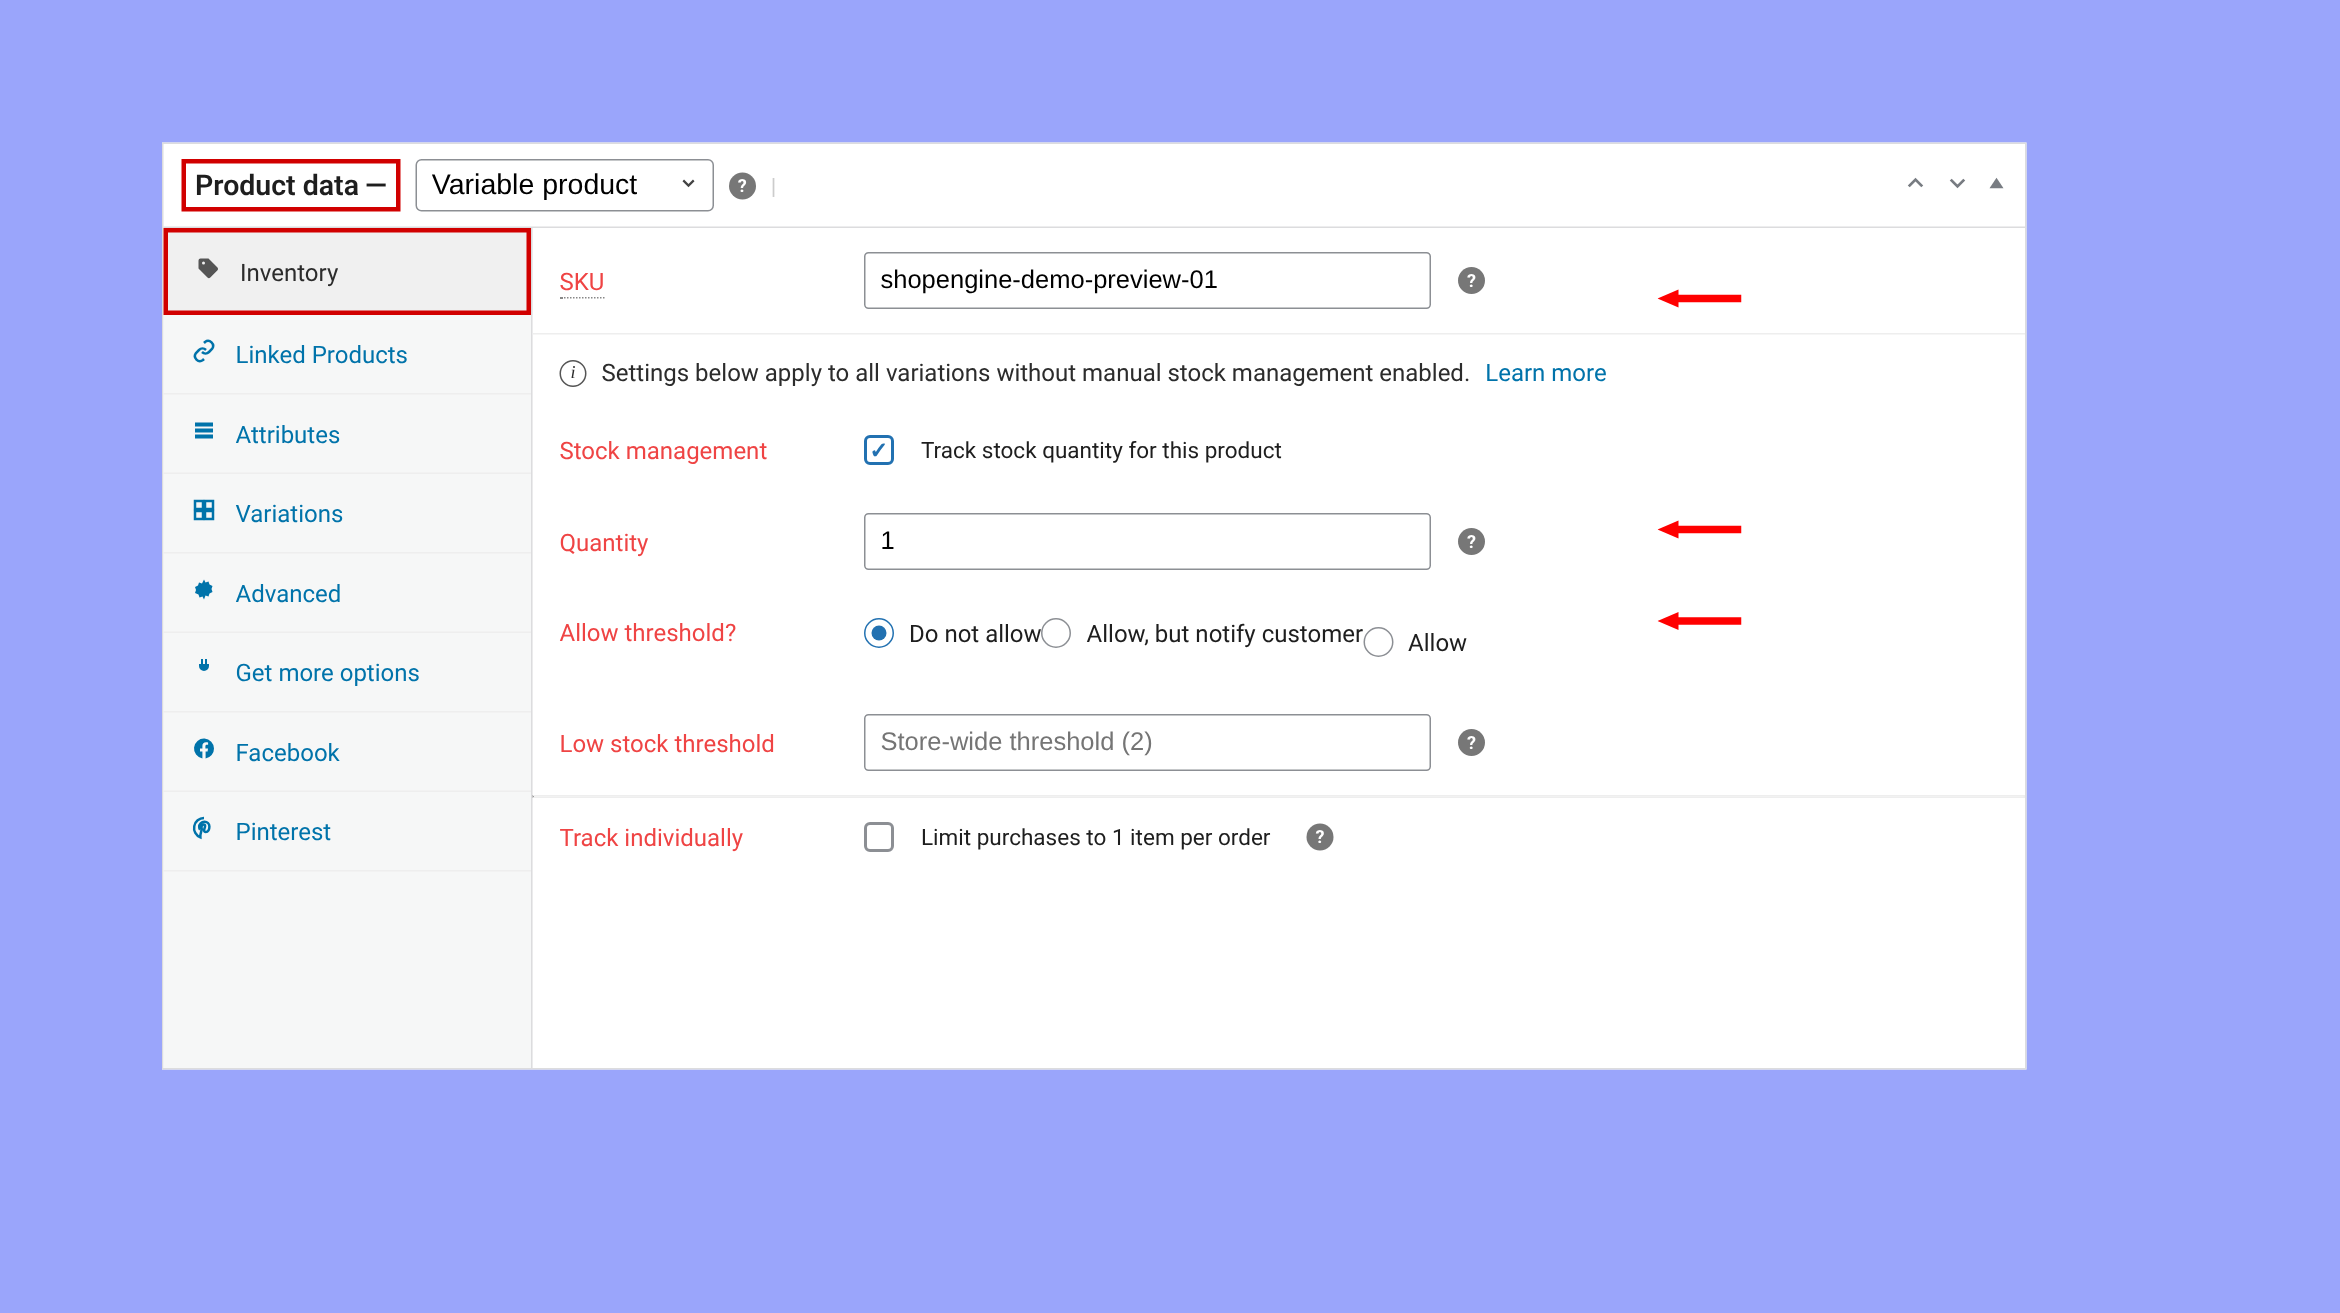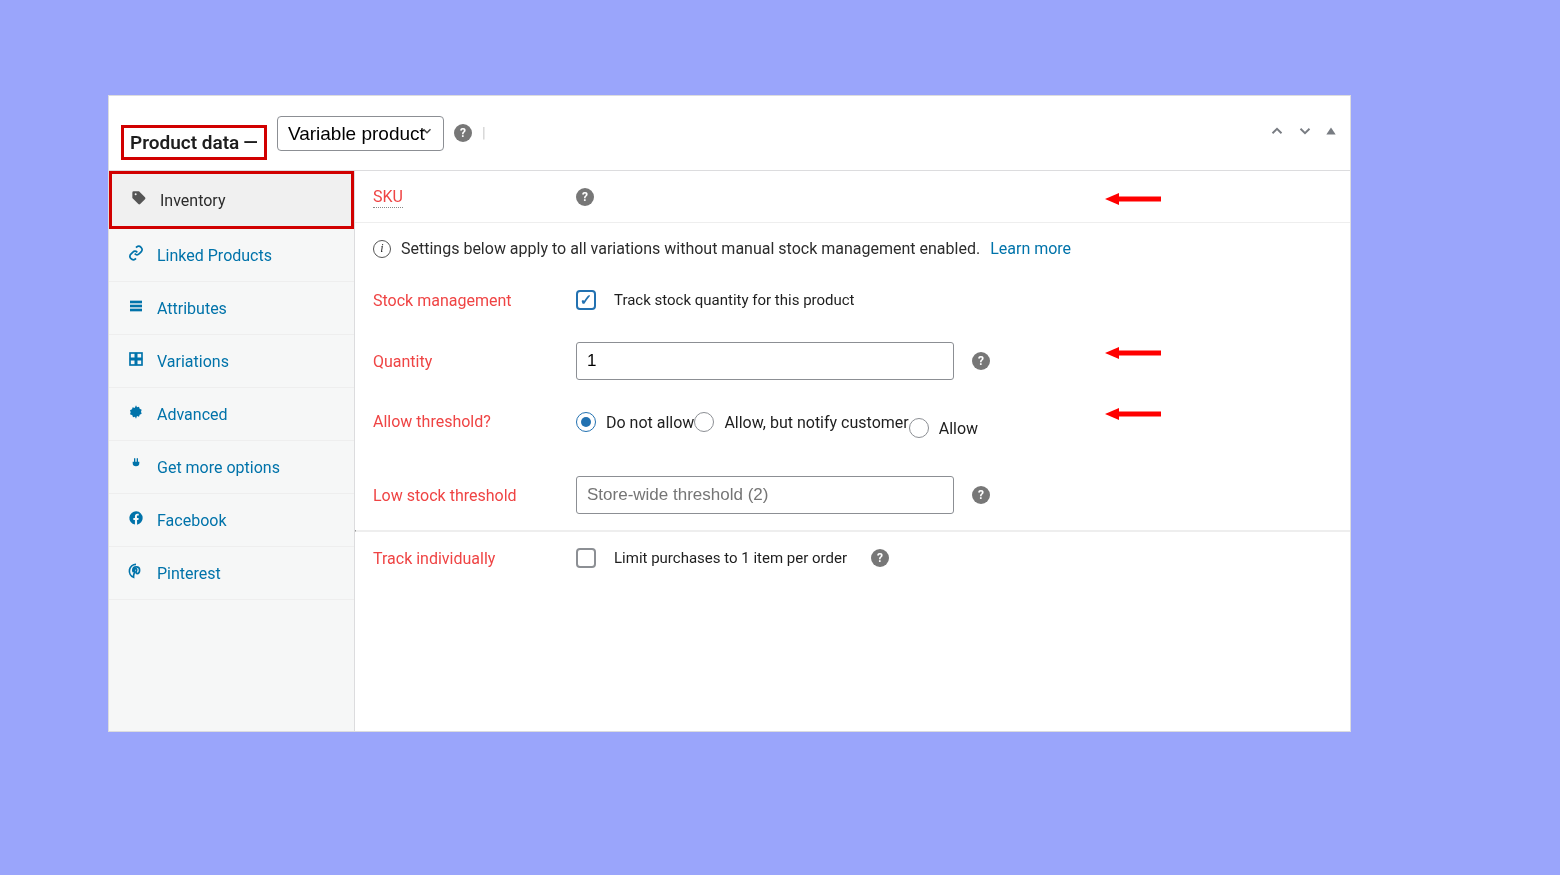--- a/index.html
+++ b/index.html
@@ -28,25 +28,24 @@
     gap: 10px;
   }
   .panel-title {
     font-size: 19px;
     font-weight: 600;
     padding: 3px 6px;
     border: 3px solid #d10000;
     display: flex;
     align-items: center;
     gap: 4px;
-    margin-top: 19px;
   }
   .product-type-select {
     font-size: 19px;
-    padding: 6px 18px 6px 10px;
+    padding: 6px 50px 6px 10px;
     border: 1px solid #8c8f94;
     border-radius: 4px;
     background: #fff;
     appearance: none;
     position: relative;
   }
   .select-wrap { position: relative; }
   .select-wrap .chev {
     position: absolute;
     right: 10px;
@@ -232,20 +231,21 @@
         <span class="ico"><svg width="16" height="16" viewBox="0 0 24 24" fill="none" stroke="currentColor" stroke-width="2.5">
               <path d="M12 2a10 10 0 00-3.6 19.3c0-.8-.1-2 .1-2.9l1.3-5.5s-.3-.7-.3-1.7c0-1.6.9-2.8 2.1-2.8 1 0 1.5.7 1.5 1.6 0 1-.6 2.5-1 3.9-.3 1.1.6 2.1 1.7 2.1 2.1 0 3.6-2.2 3.6-5.4 0-2.8-2-4.8-4.9-4.8-3.3 0-5.3 2.5-5.3 5.1 0 1 .4 2.1.9 2.7"></path>
             </svg></span>
         <span>Pinterest</span>
       </div>
     </div>
 
     <div class="content">
       <div class="field-row">
         <div class="sku-label-wrap"><span class="field-label dotted">SKU</span></div>
+        <input class="text-input" value="shopengine-demo-preview-01" style="">
         <span class="help-icon">?</span>
       </div>
 
       <div class="info-row">
         <span class="info-ico">i</span>
         <span>Settings below apply to all variations without manual stock management enabled.</span>
         <a href="#">Learn more</a>
       </div>
 
       <div class="field-row">

